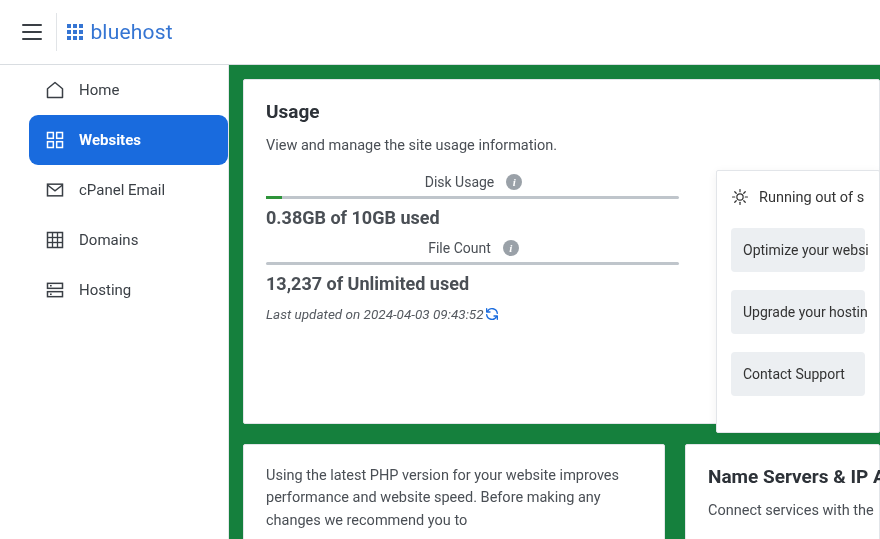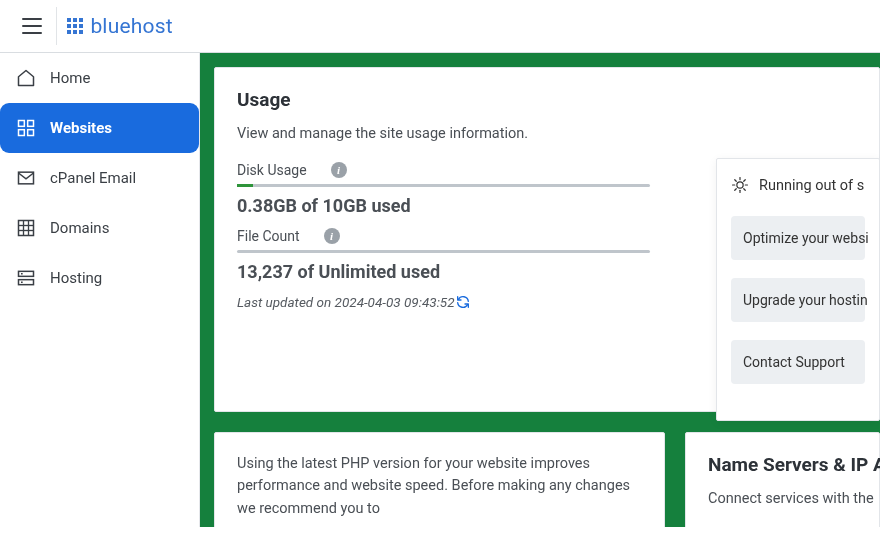--- a/index.html
+++ b/index.html
@@ -9,21 +9,21 @@
     background: #ffffff;
     color: #333;
     width: 880px;
     height: 539px;
     overflow: hidden;
     position: relative;
   }
 
   
   .topbar {
-    height: 53px;
+    height: 65px;
     border-bottom: 1px solid #d9dde1;
     display: flex;
     align-items: center;
     padding: 16px 12px;
   }
   .hamburger {
     width: 40px;
     height: 40px;
     display: flex;
     align-items: center;
@@ -59,20 +59,21 @@
   .layout {
     display: flex;
     height: calc(100% - 65px);
   }
 
   
   .sidebar {
     width: 200px;
     background: #fff;
     border-right: 1px solid #e5e7eb;
+    margin-left: 29px;
   }
   .nav-item {
     display: flex;
     align-items: center;
     gap: 14px;
     height: 50px;
     padding: 0 16px;
     font-size: 15px;
     color: #3a3f45;
     cursor: pointer;
@@ -125,22 +126,23 @@
   .card-desc {
     font-size: 14.5px;
     color: #4a4f55;
     margin-bottom: 20px;
   }
   .metric-label {
     font-size: 14px;
     color: #4a4f55;
     display: flex;
     align-items: center;
-    gap: 24px;
+    gap: 12px;
     margin-bottom: 6px;
+    justify-content: center;
   }
   .info-dot {
     width: 16px;
     height: 16px;
     background: #9aa1a8;
     border-radius: 50%;
     color: #fff;
     font-size: 11px;
     font-weight: 700;
     display: inline-flex;

